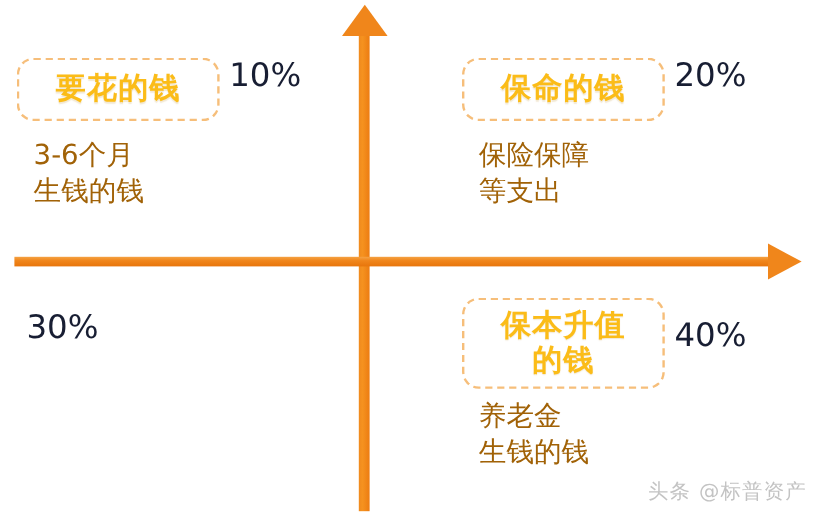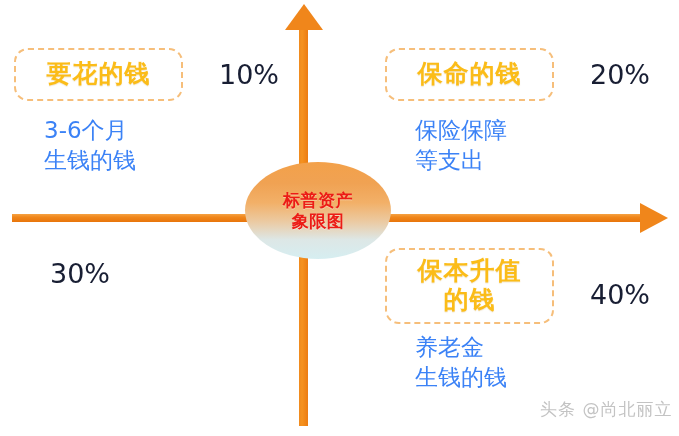--- a/index.html
+++ b/index.html
@@ -92,21 +92,20 @@
     position: absolute;
     z-index: 5;
   }
   #quad-tl { left: 14px;  top: 48px; }
   #quad-tr { left: 385px; top: 48px; }
   #quad-bl { left: 14px;  top: 258px; }
   #quad-br { left: 385px; top: 248px; }
 
   .tagrow {
     display: flex;
-    align-items: center;
   }
   .tagbox {
     border: 2px dashed #F6BE7A;
     border-radius: 14px;
     padding: 9px 16px 11px 16px;
     display: flex;
     flex-direction: column;
     align-items: center;
     justify-content: center;
     box-sizing: border-box;
@@ -120,30 +119,30 @@
     font-weight: bold;
     letter-spacing: 1px;
     line-height: 1.16;
     white-space: nowrap;
     text-shadow: 0 1px 1px rgba(180,120,0,0.18);
   }
   .pct {
     color: #181E33;
     font-size: 27px;
     font-weight: normal;
-    margin-left: 36px;
+    margin-left: 8px;
     letter-spacing: 0px;
     white-space: nowrap;
   }
   .pct.shift-down { margin-top: 16px; }
 
   .desc {
     margin-top: 14px;
-    margin-left: 30px;
-    color: #3b82f6;
+    margin-left: 14px;
+    color: #a16207;
     font-size: 23px;
     line-height: 1.32;
     white-space: nowrap;
   }
   #quad-br .desc { margin-top: 8px; }
   #quad-bl .desc { margin-top: 16px; }
 
   
   .watermark {
     position: absolute;
@@ -160,24 +159,20 @@
 </head>
 <body>
 
 <div id="stage">
 
   <div class="axis-v-line"></div>
   <div class="axis-v-head"></div>
   <div class="axis-h-line"></div>
   <div class="axis-h-head"></div>
 
-  <div class="hub">
-    <div class="hub-line">标普资产</div>
-    <div class="hub-line">象限图</div>
-  </div>
 
   <div class="quad" id="quad-tl">
     <div class="tagrow">
       <div class="tagbox w-one">
         <div class="tag-text">要花的钱</div>
       </div>
       <div class="pct">10%</div>
     </div>
     <div class="desc">
       <div>3-6个月</div>
@@ -213,15 +208,15 @@
         <div class="tag-text">的钱</div>
       </div>
       <div class="pct shift-down">40%</div>
     </div>
     <div class="desc">
       <div>养老金</div>
       <div>生钱的钱</div>
     </div>
   </div>
 
-  <div class="watermark">头条 @尚北丽立</div>
+  <div class="watermark">头条 @标普资产</div>
 
 </div>
 
 </body></html>

